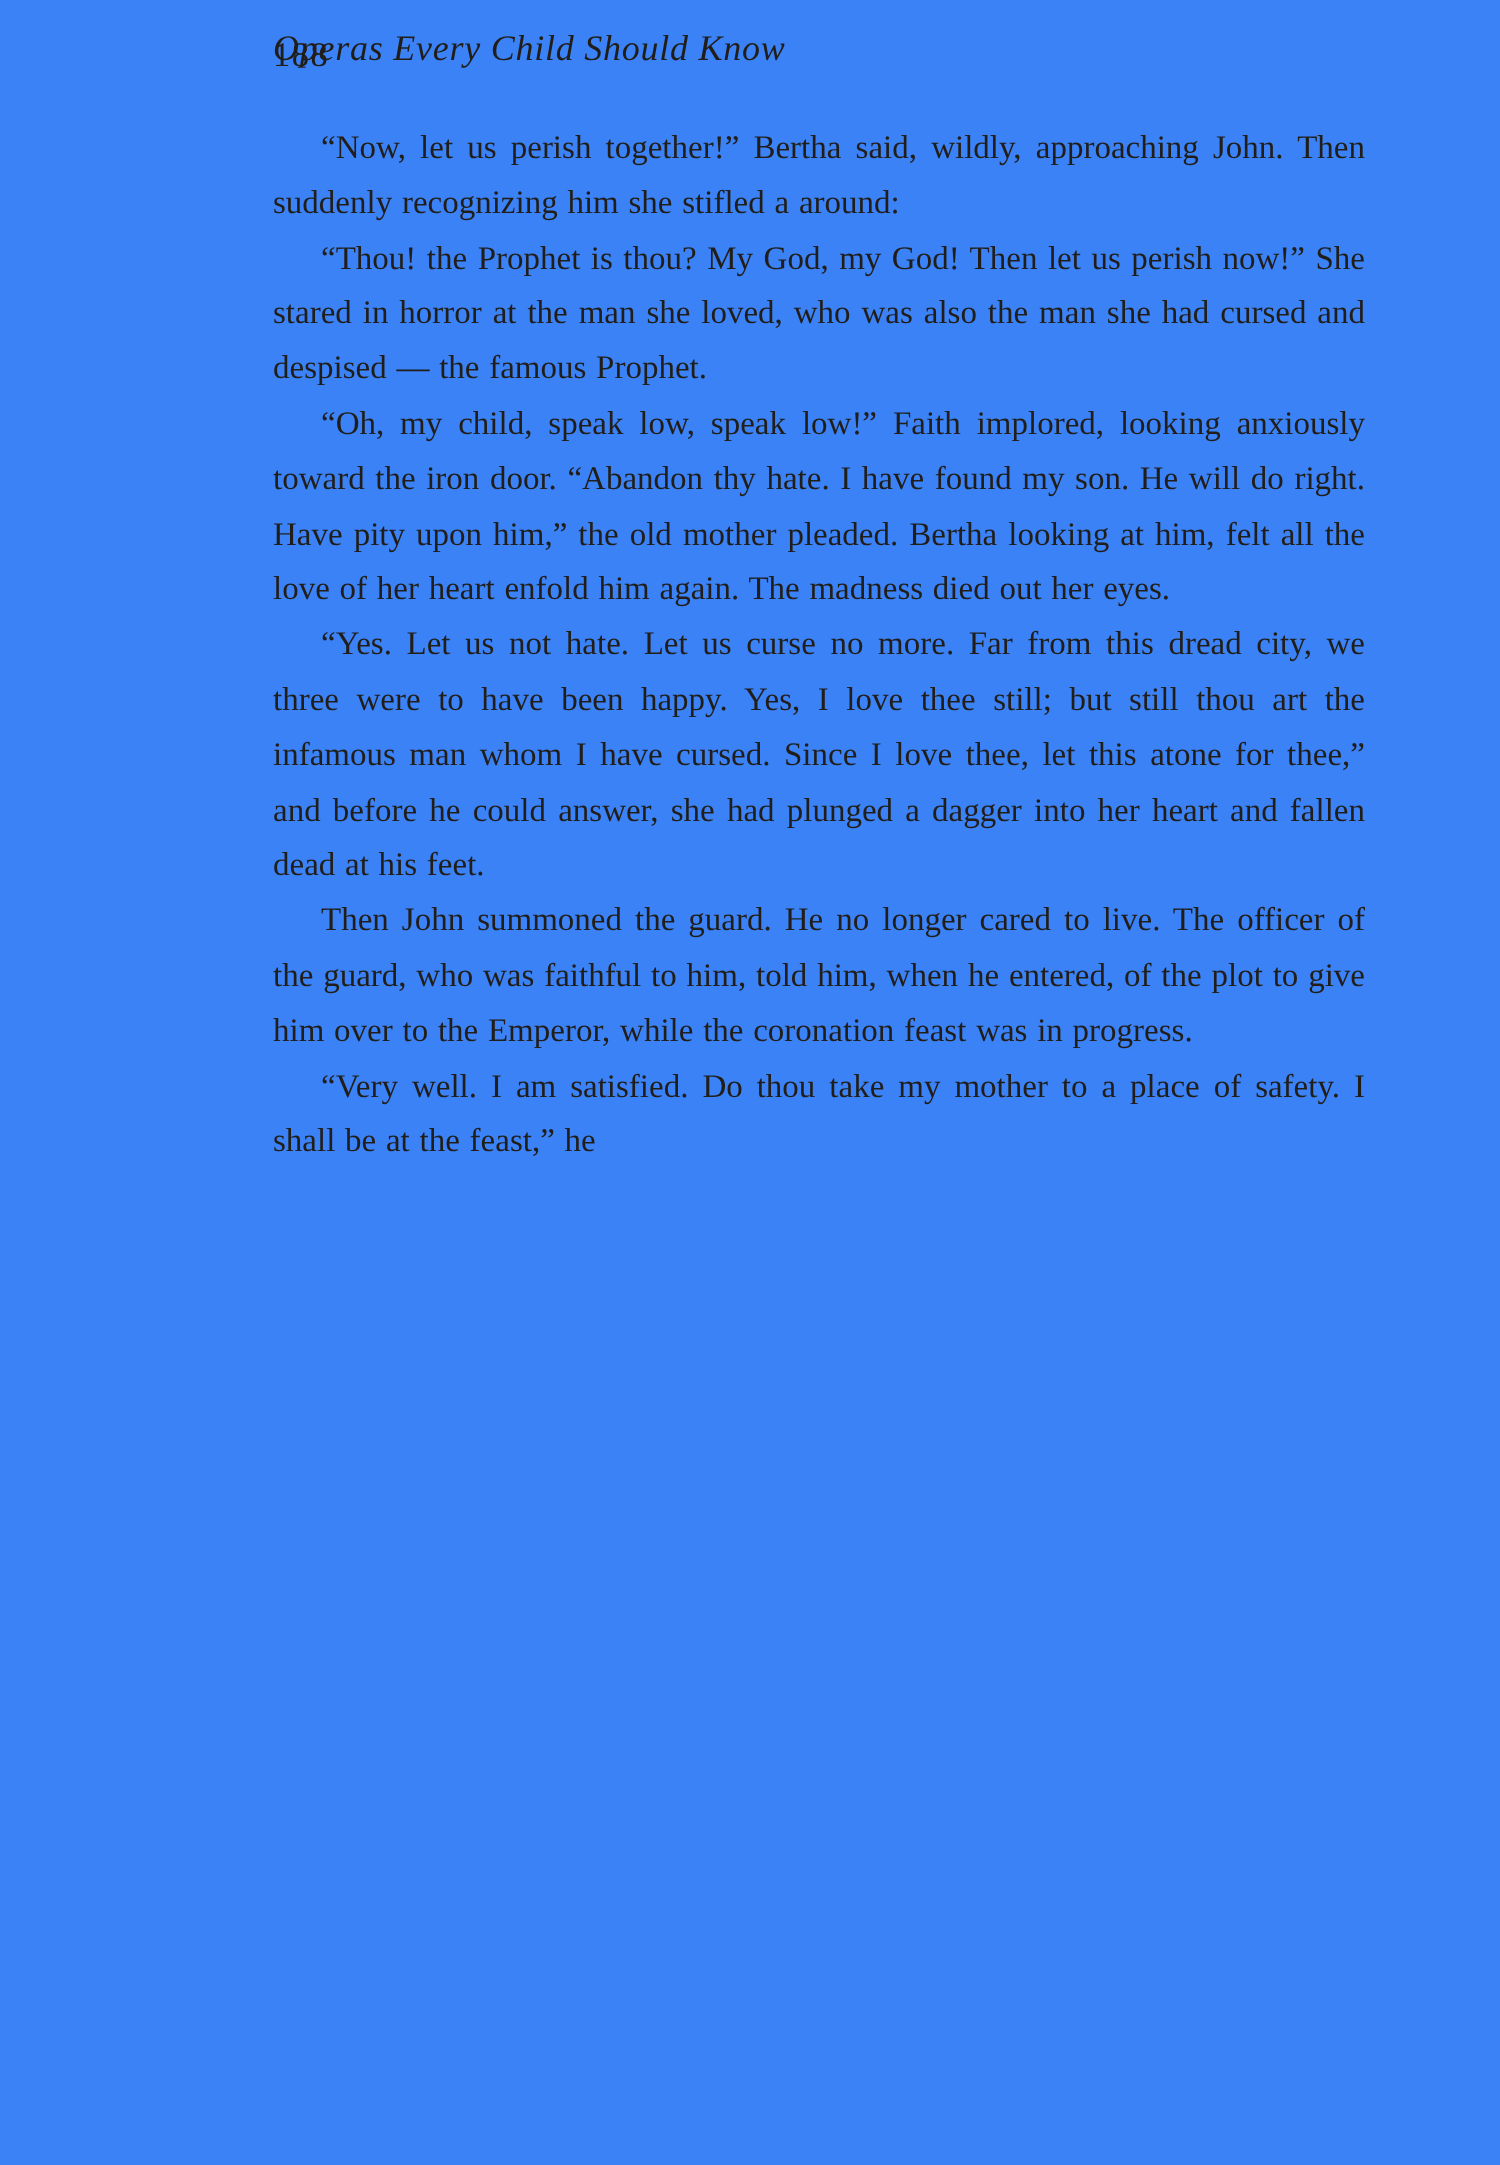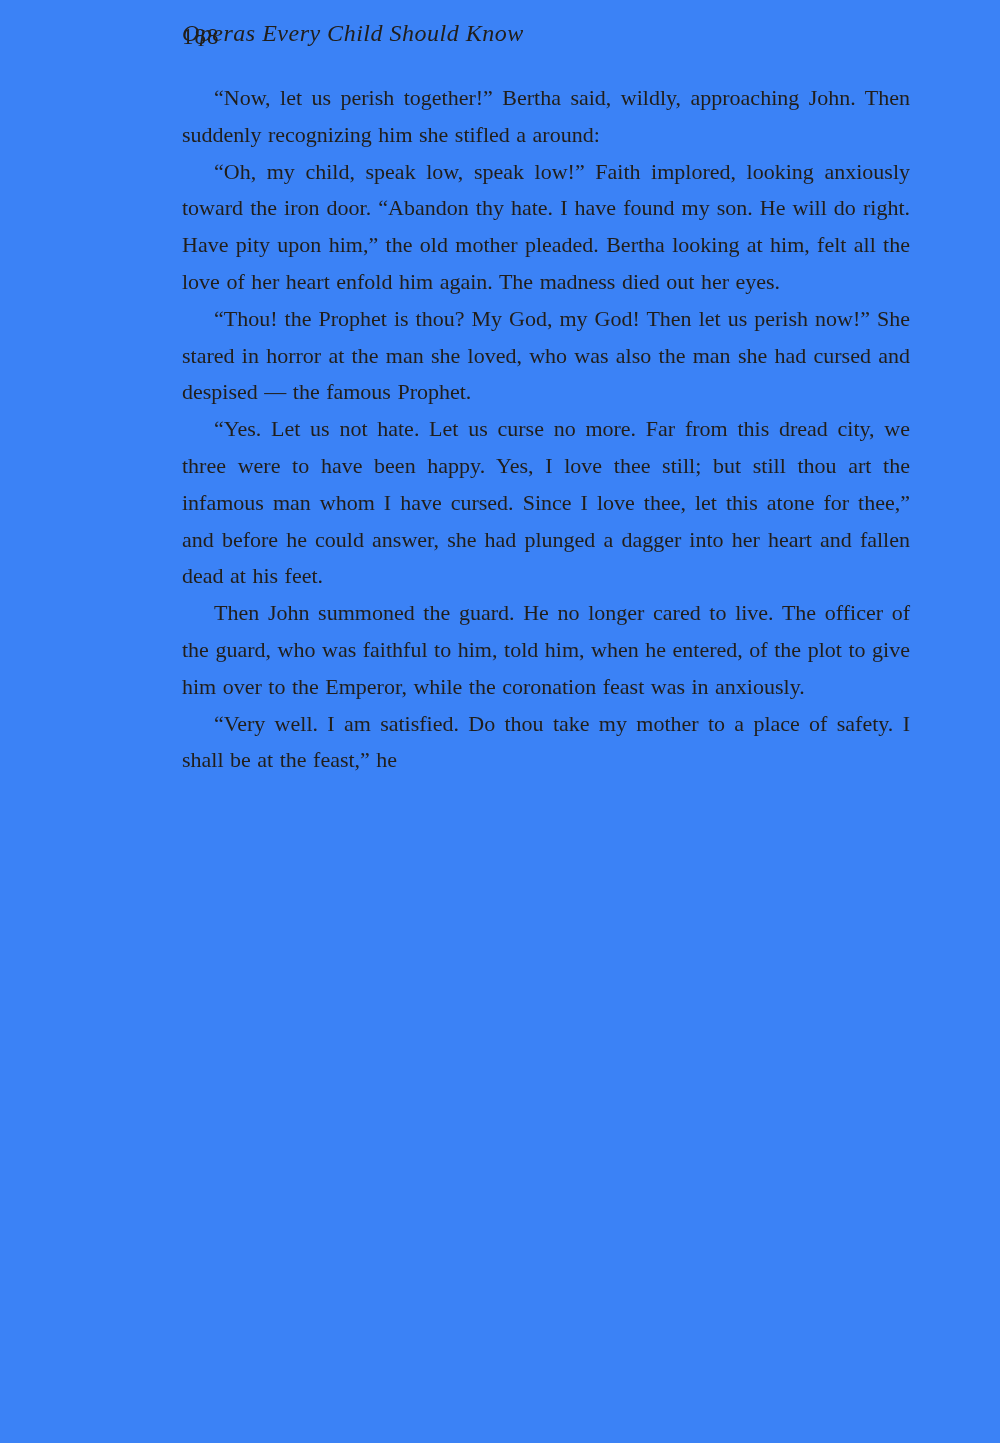--- a/index.html
+++ b/index.html
@@ -67,20 +67,20 @@
 
 <div class="page">
 
   <div class="header">
     <span class="pagenum">188</span>
     <span class="header-title">Operas Every Child Should Know</span>
   </div>
 
   <div class="text-block">
     <p class="indent">“Now, let us perish together!” Bertha said, wildly, approaching John.  Then suddenly recognizing him she stifled a around:</p>
+    <p class="indent">“Thou! the Prophet is thou? My God, my God!  Then let us perish now!”  She stared in horror at the man she loved, who was also the man she had cursed and despised — the famous Prophet.</p>
     <p class="indent">“Oh, my child, speak low, speak low!”  Faith implored, looking anxiously toward the iron door.  “Abandon thy hate.  I have found my son.  He will do right. Have pity upon him,” the old mother pleaded.  Bertha looking at him, felt all the love of her heart enfold him again.  The madness died out her eyes.</p>
-    <p class="indent">“Thou! the Prophet is thou? My God, my God!  Then let us perish now!”  She stared in horror at the man she loved, who was also the man she had cursed and despised — the famous Prophet.</p>
     <p class="indent">“Yes.  Let us not hate.  Let us curse no more.  Far from this dread city, we three were to have been happy. Yes, I love thee still; but still thou art the infamous man whom I have cursed.  Since I love thee, let this atone for thee,” and before he could answer, she had plunged a dagger into her heart and fallen dead at his feet.</p>
-    <p class="indent">Then John summoned the guard.  He no longer cared to live.  The officer of the guard, who was faithful to him, told him, when he entered, of the plot to give him over to the Emperor, while the coronation feast was in anxiously.</p>
+    <p class="indent">Then John summoned the guard.  He no longer cared to live.  The officer of the guard, who was faithful to him, told him, when he entered, of the plot to give him over to the Emperor, while the coronation feast was in progress.</p>
     <p class="indent">“Very well.  I am satisfied.  Do thou take my mother to  a  place  of  safety.   I  shall  be  at  the  feast,”  he</p>
   </div>
 
 </div>
 
 </body></html>

